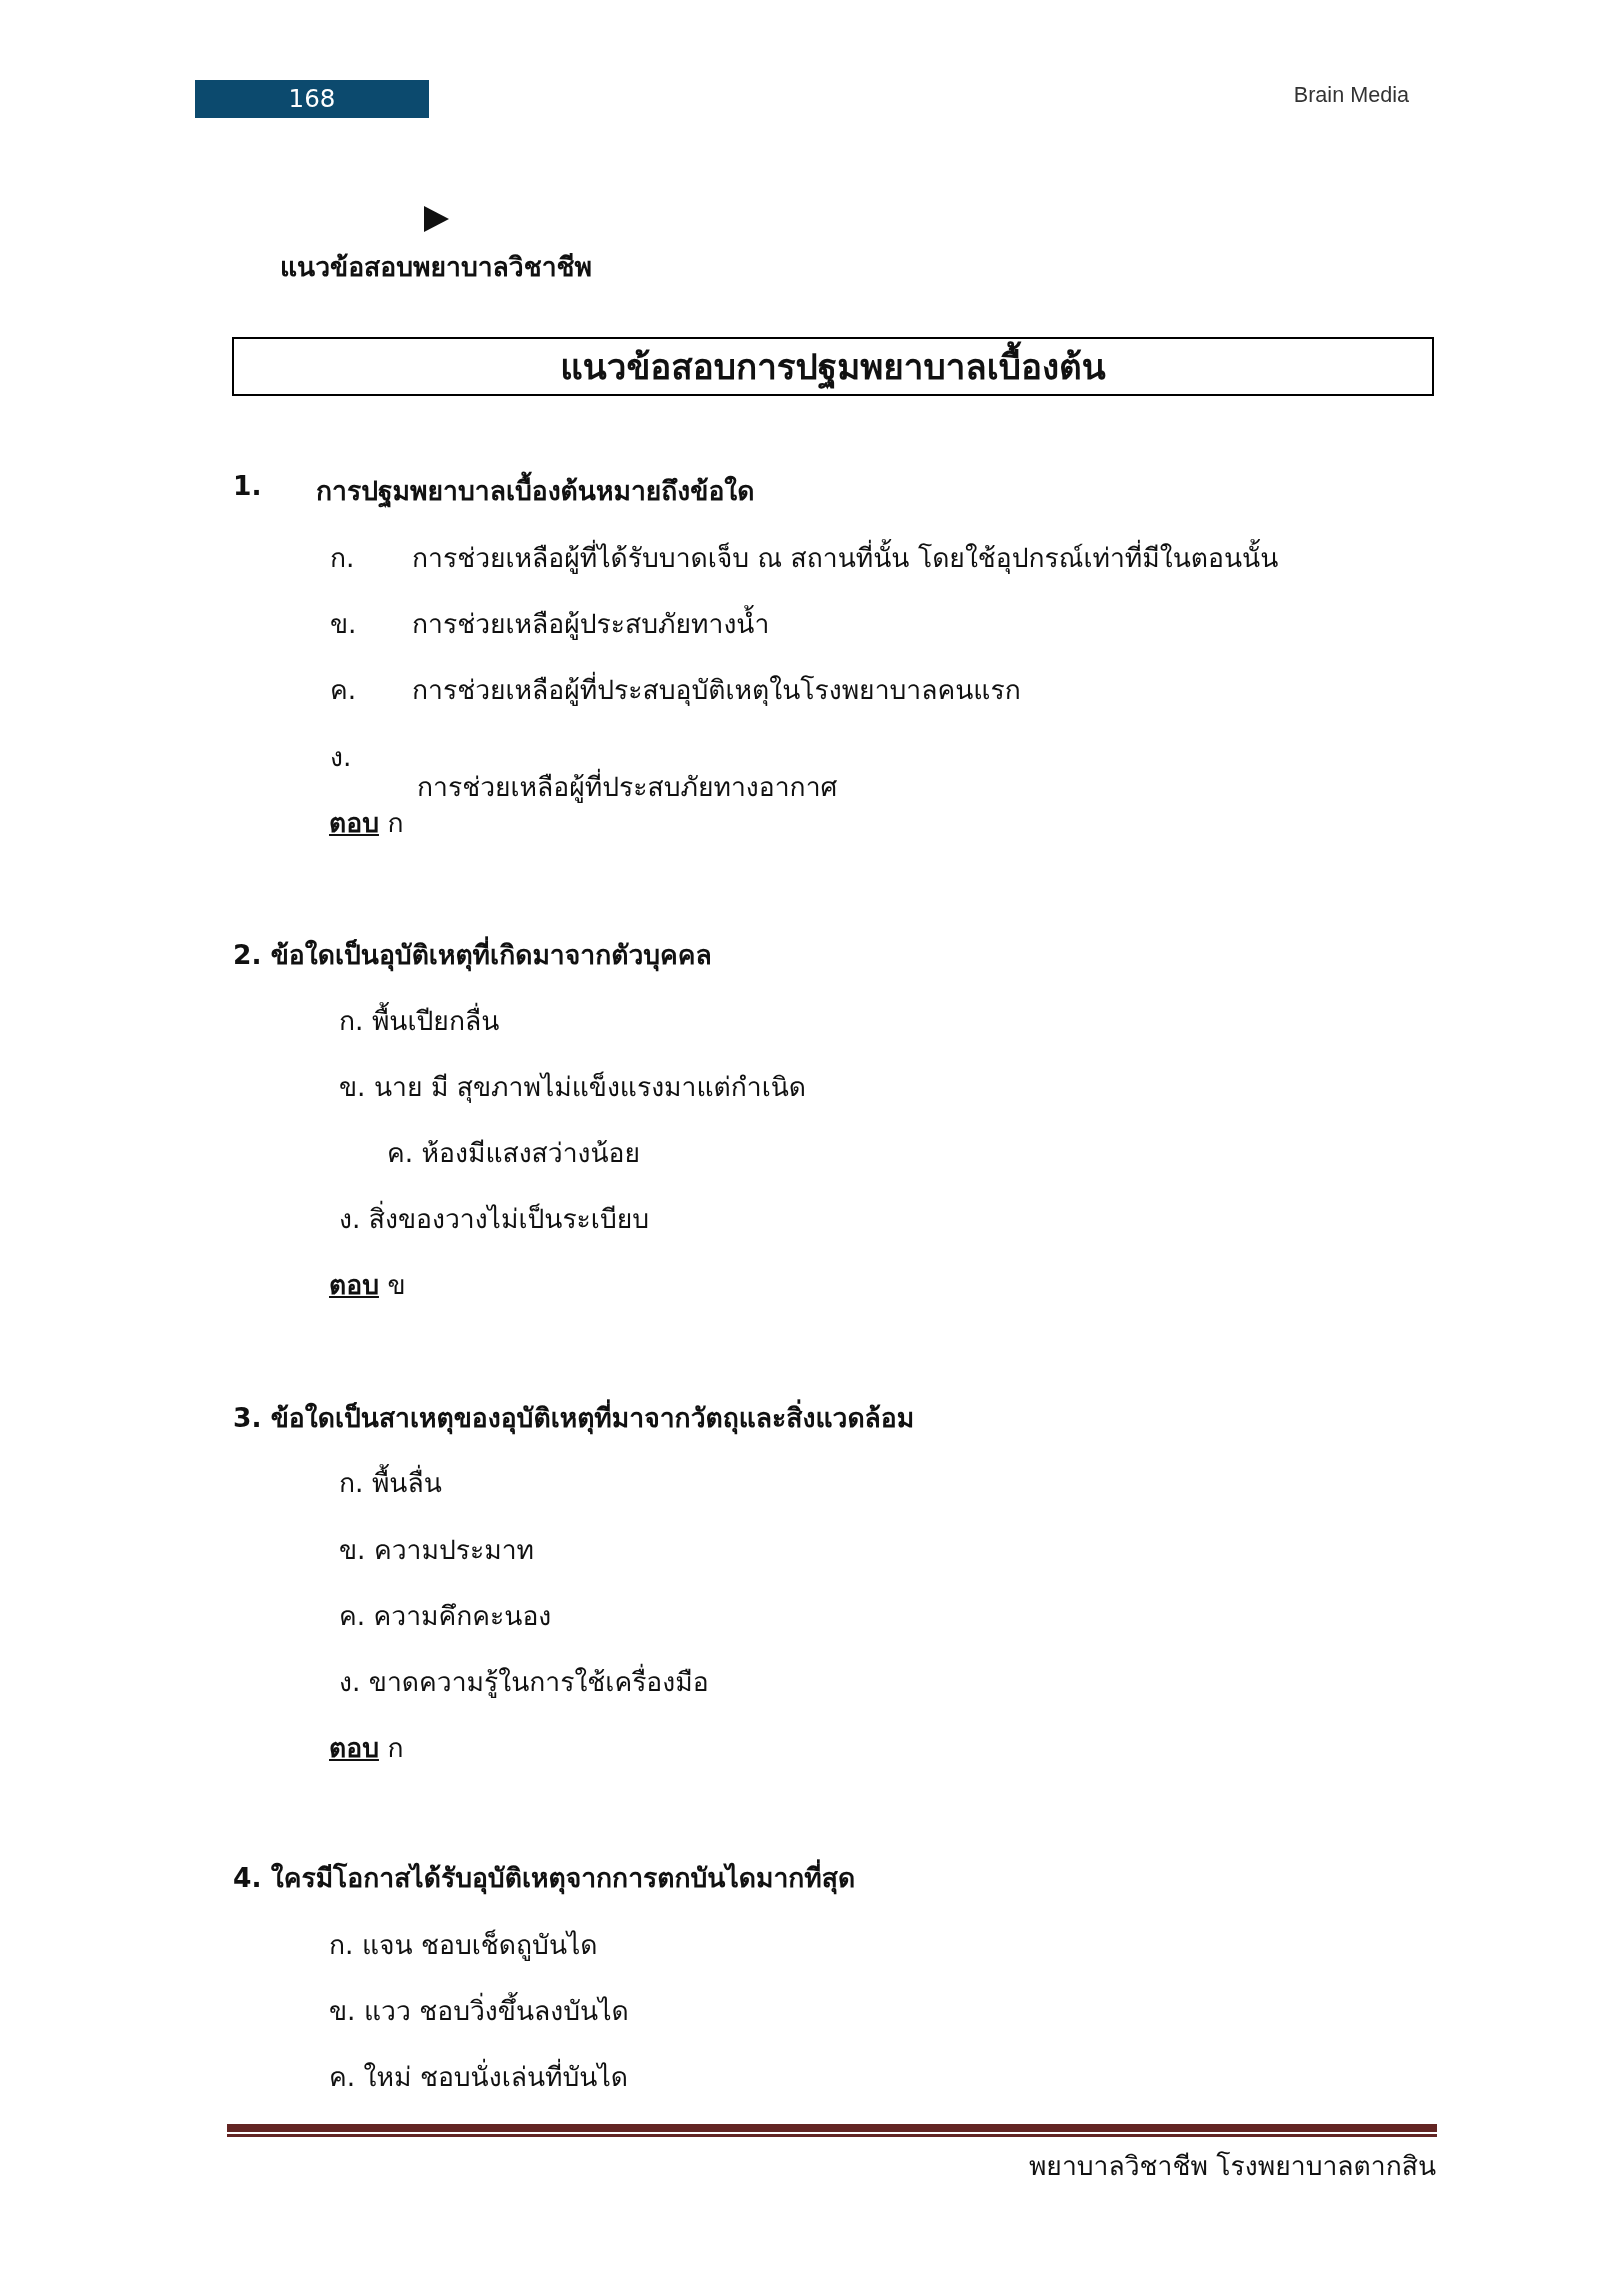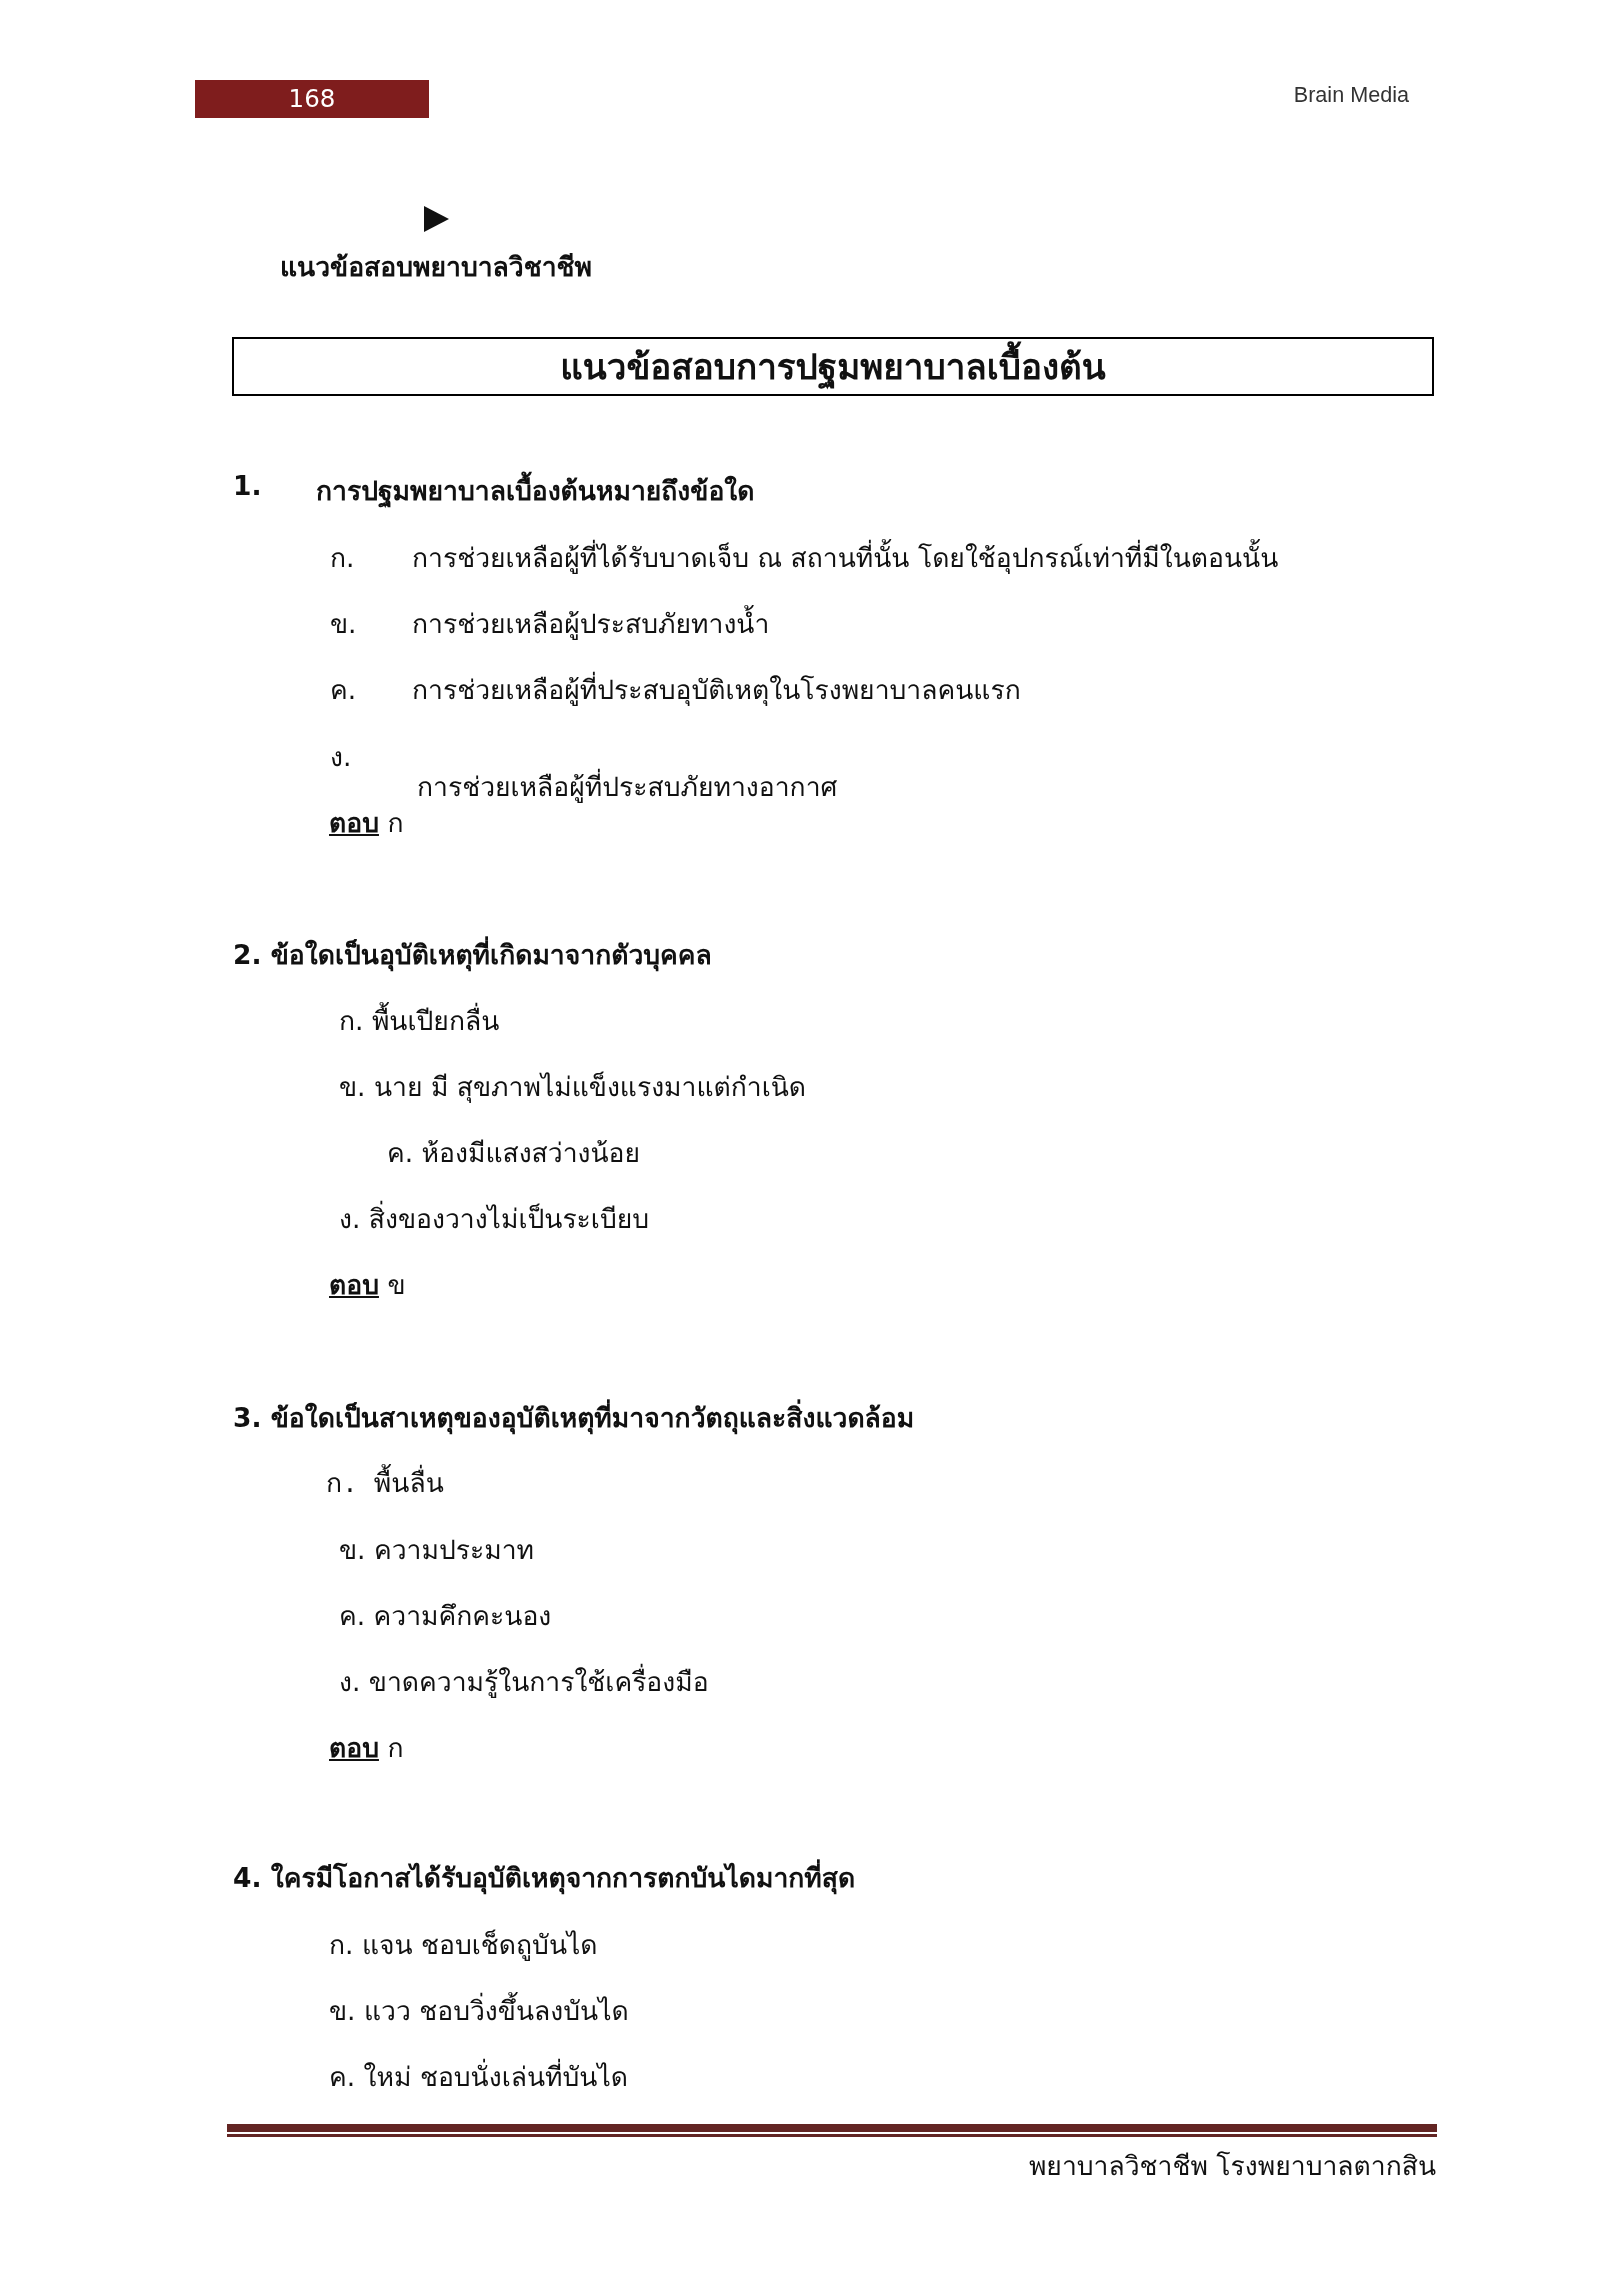--- a/index.html
+++ b/index.html
@@ -1,19 +1,19 @@
 <!DOCTYPE html>
 <html><head>
   <meta charset="utf-8">
   <style>
     html, body { margin:0; padding:0; background:#ffffff; }
     body { width:1621px; height:2293px; position:relative; overflow:hidden;
            font-family:"DejaVu Sans", "Liberation Sans", sans-serif; color:#111; }
     .abs { position:absolute;text-align:center; }
-    .page-num-box { left:195px; top:80px; width:234px; height:38px; background:#7f1d1d;
+    .page-num-box { left:195px; top:80px; width:234px; height:38px; background:#0c4a6e;
                     color:#fff; font-size:24.5px; line-height:38px; text-align:center; }
     .publisher { right:212px; top:82px; font-size:21.6px; color:#333; font-family:"Liberation Sans", sans-serif; }
     .section-heading { left:280px; top:206px; font-size:26.5px; font-weight:bold; display:flex; align-items:center; gap:13.7px;flex-direction:column; }
     .arrow { width:0; height:0; border-top:13.7px solid transparent; border-bottom:13.7px solid transparent;
              border-left:25.5px solid #111; position:relative; }
     .title-box { left:232px; top:337px; width:1198px; height:55px; border:2.9px solid #000;
                  display:flex; align-items:center; justify-content:center; font-size:35px; font-weight:bold; }
     .q { font-size:26.5px; font-weight:bold; }
     .opt { font-size:26.5px; }
     .ans { font-size:26.5px; }
@@ -84,21 +84,21 @@
     <u>ตอบ</u>
     <span>ข</span>
   </div>
 </div>
 
 <div>
   <div class="abs q" style="left:233px; top:1397px;">
     <span>3.</span>
     <span>ข้อใดเป็นสาเหตุของอุบัติเหตุที่มาจากวัตถุและสิ่งแวดล้อม</span>
   </div>
-  <div class="abs opt" style="left:326px; top:1462px;font-family:Liberation Mono, monospace;">
+  <div class="abs opt" style="left:339px; top:1462px;">
     <span>ก.</span>
     <span>พื้นลื่น</span>
   </div>
   <div class="abs opt" style="left:339px; top:1529px;">
     <span>ข.</span>
     <span>ความประมาท</span>
   </div>
   <div class="abs opt" style="left:339px; top:1595px;">
     <span>ค.</span>
     <span>ความคึกคะนอง</span>

